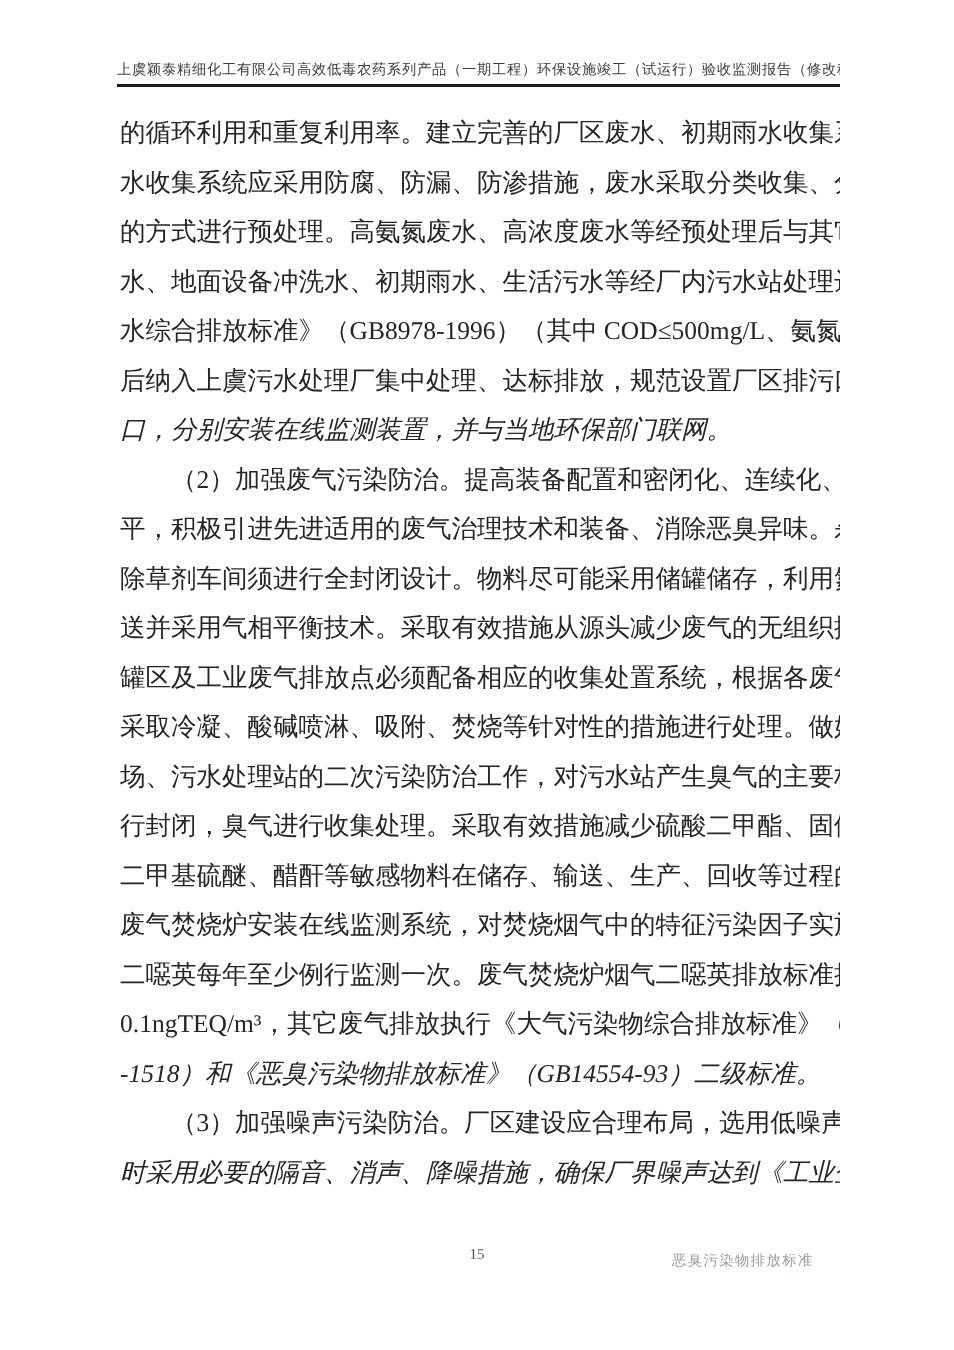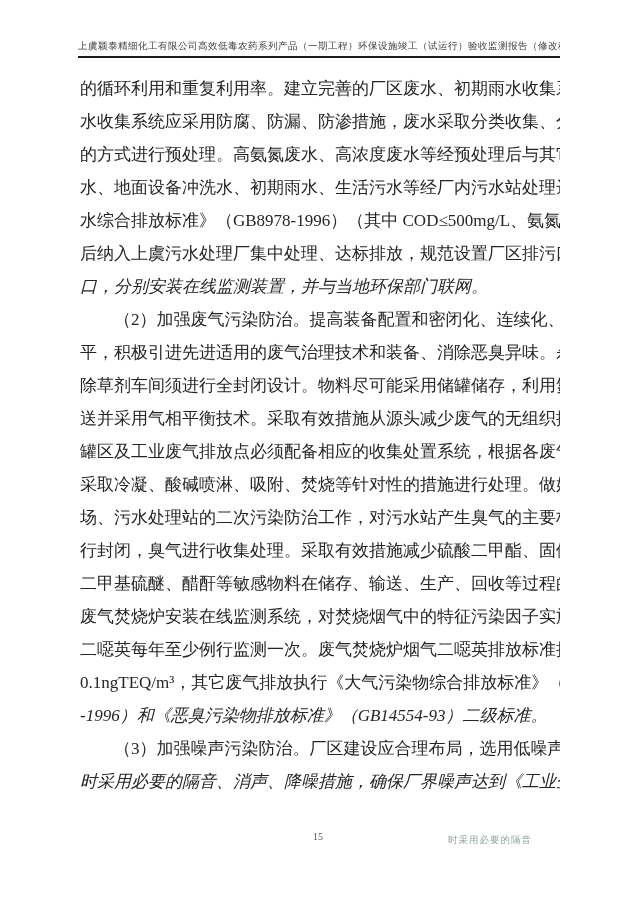--- a/index.html
+++ b/index.html
@@ -102,25 +102,25 @@
         <div class="line">除草剂车间须进行全封闭设计。物料尽可能采用储罐储存，利用氮气正压输</div>
         <div class="line">送并采用气相平衡技术。采取有效措施从源头减少废气的无组织排放。</div>
         <div class="line">罐区及工业废气排放点必须配备相应的收集处置系统，根据各废气的特点</div>
         <div class="line">采取冷凝、酸碱喷淋、吸附、焚烧等针对性的措施进行处理。做好固废堆</div>
         <div class="line">场、污水处理站的二次污染防治工作，对污水站产生臭气的主要构筑物进</div>
         <div class="line">行封闭，臭气进行收集处理。采取有效措施减少硫酸二甲酯、固体光气、</div>
         <div class="line">二甲基硫醚、醋酐等敏感物料在储存、输送、生产、回收等过程的损耗。</div>
         <div class="line">废气焚烧炉安装在线监测系统，对焚烧烟气中的特征污染因子实施监控，</div>
         <div class="line">二噁英每年至少例行监测一次。废气焚烧炉烟气二噁英排放标准执行</div>
         <div class="line">0.1ngTEQ/m³，其它废气排放执行《大气污染物综合排放标准》（GB16297</div>
-        <div class="line">-1996）和《恶臭污染物排放标准》（GB14554-93）二级标准。</div>
+        <div class="line">-1518）和《恶臭污染物排放标准》（GB14554-93）二级标准。</div>
       </div>
       <div class="para continued">
         <div class="line indent">（3）加强噪声污染防治。厂区建设应合理布局，选用低噪声设备、同</div>
         <div class="line">时采用必要的隔音、消声、降噪措施，确保厂界噪声达到《工业企业厂界</div>
       </div>
     </div>
 
   <div class="page-number">15</div>
 
-  <div class="footer-issuer">时采用必要的隔音</div>
+  <div class="footer-issuer">恶臭污染物排放标准</div>
 
 </div>
 
 </body></html>

